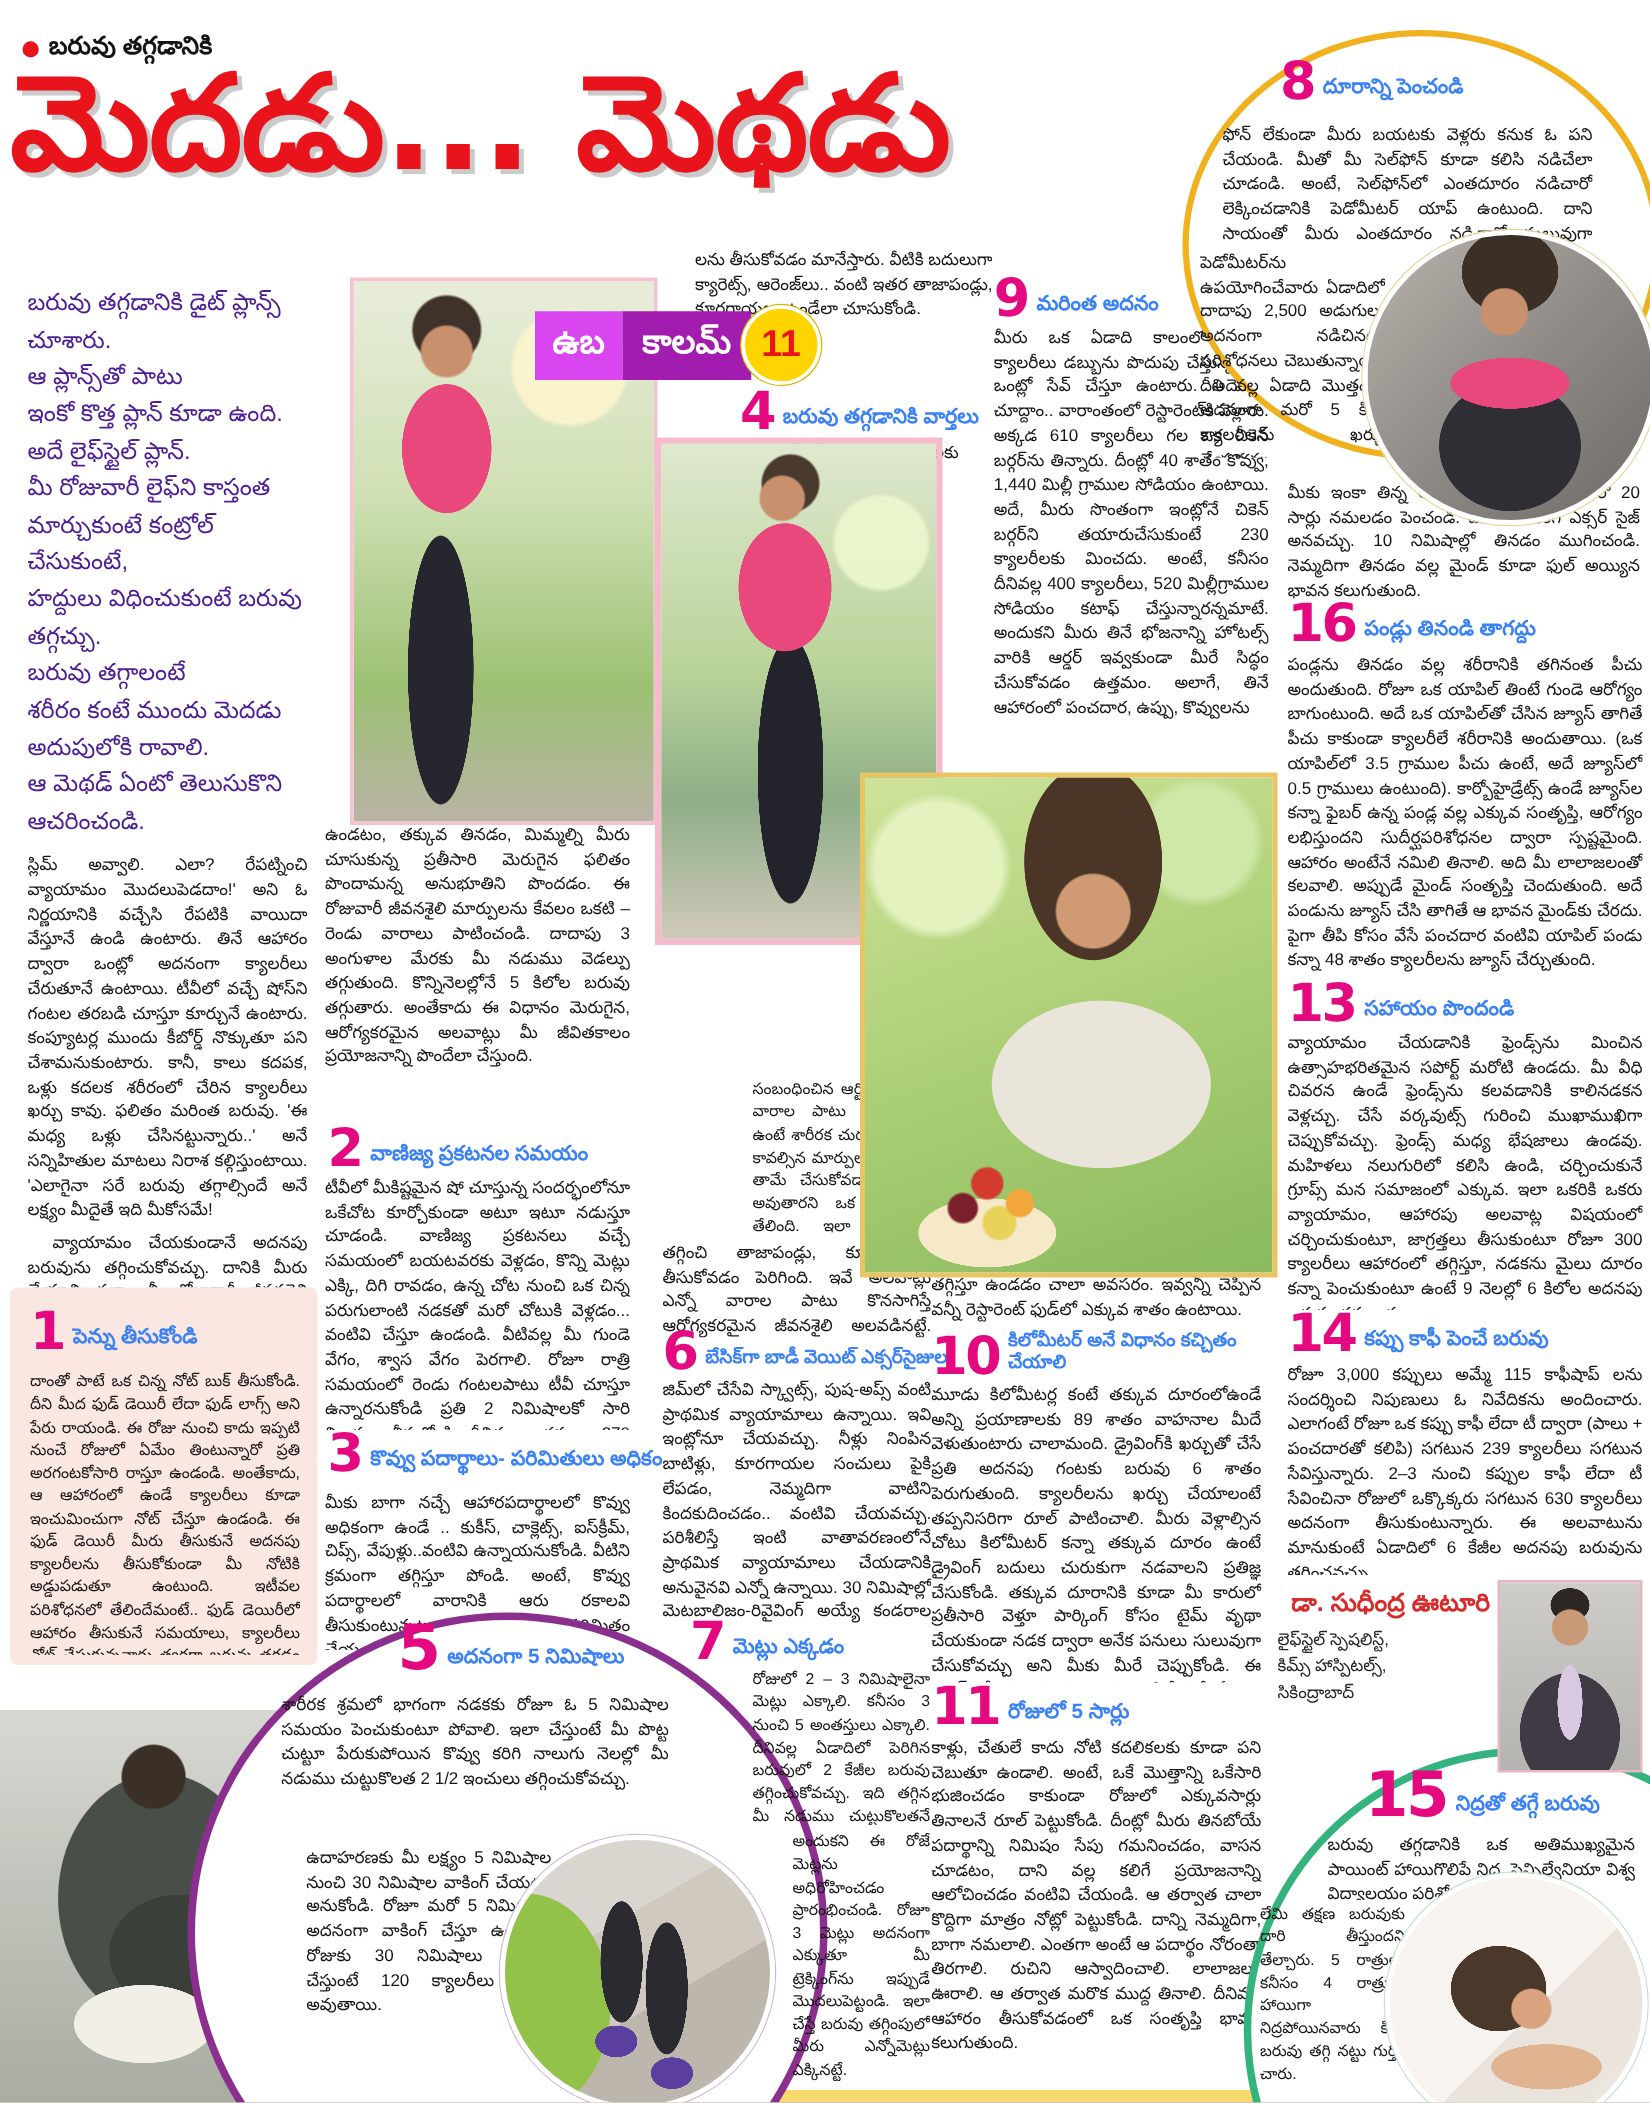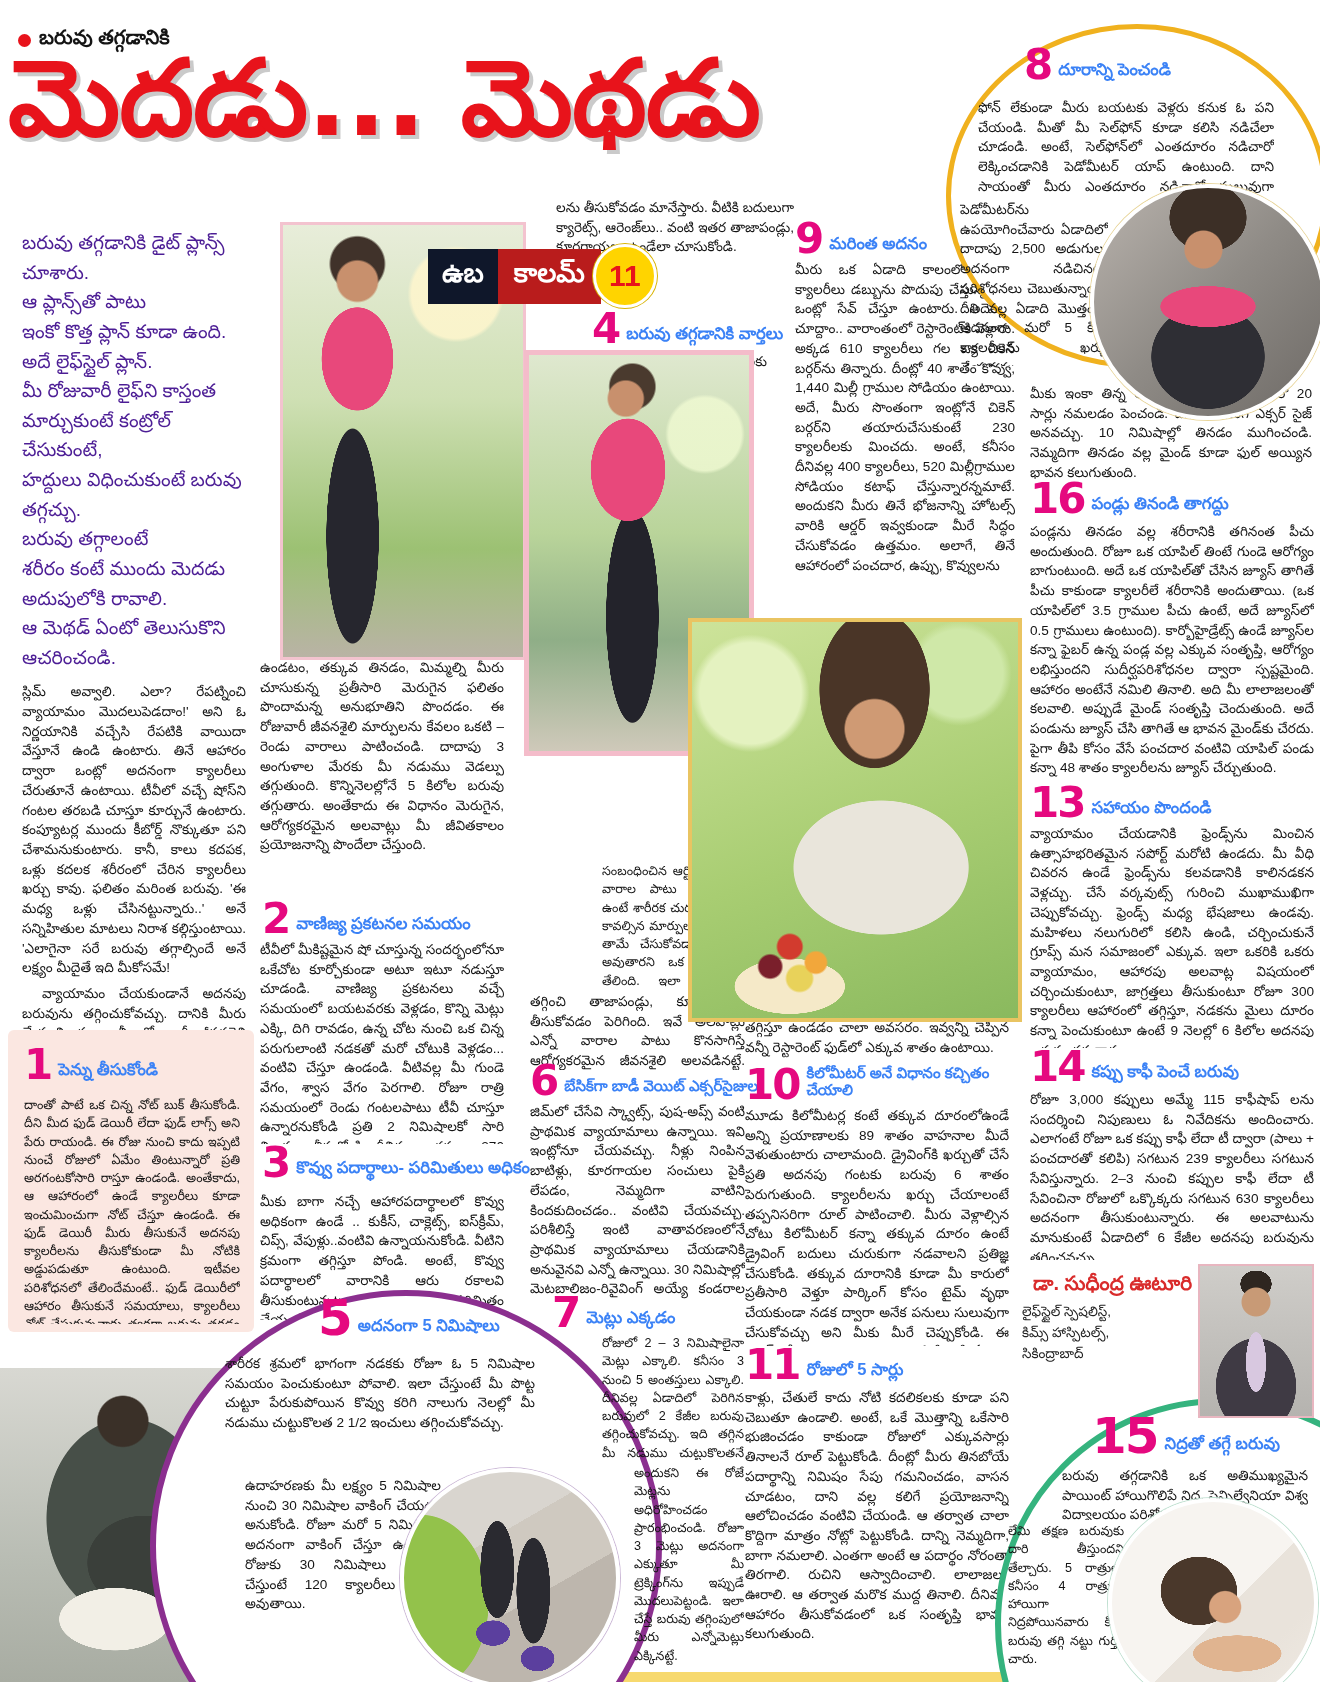--- a/index.html
+++ b/index.html
@@ -21,22 +21,22 @@
   #kicker .ktxt{font-size:20px;font-weight:700;color:#141414;}
   #headline{left:8px;top:40px;width:910px;font-size:106px;font-weight:900;color:#e8131b;
             line-height:1.12;letter-spacing:-1px;text-shadow:4px 4px 0 rgba(150,150,150,.5);
             font-family:"DejaVu Sans",sans-serif;white-space:nowrap;}
   #colA{left:22px;top:212px;width:224px;height:818px;overflow:hidden;}
   #colA .lede{font-size:19px;line-height:1.56;font-weight:500;white-space:pre-line;color:#4c1d95;margin:16px 0 10px 0;}
   #colA p{margin:0;}
   #colA p.ind{text-indent:20px;}
   #pinkbox{left:8px;top:1030px;width:246px;height:302px;background:#fbe7e1;border-radius:6px;}
   .badge{left:428px;top:244px;display:flex;align-items:center;z-index:7;}
-  .badge .b1{background:#0f172a;color:#fff;font-weight:800;font-size:27px;padding:9px 14px;}
-  .badge .b2{background:#b91c1c;color:#fff;font-weight:800;font-size:27px;padding:9px 16px;}
+  .badge .b1{background:#d946ef;color:#fff;font-weight:800;font-size:27px;padding:9px 14px;}
+  .badge .b2{background:#a21caf;color:#fff;font-weight:800;font-size:27px;padding:9px 16px;}
   .badge .b3{width:58px;height:58px;border-radius:50%;background:#ffd400;margin-left:-8px;
              display:flex;align-items:center;justify-content:center;font-size:30px;font-weight:900;color:#e8131b;
              border:3px solid #fff;box-shadow:0 0 0 1px #d8b300;}
   .docname{font-size:20px;font-weight:800;color:#d92b2b;text-align:right;}
   .docrole{font-size:13.5px;line-height:1.55;color:#222;text-align:left;}
   
   .ph-jog1{background:
     radial-gradient(circle at 31% 13%, #c8906d 0 4.8%, transparent 5.3%),
     radial-gradient(circle at 31% 9%, #40322a 0 6.2%, transparent 6.7%),
     radial-gradient(ellipse 15% 12% at 31% 31%, #e8487b 0 99%, transparent 100%),

